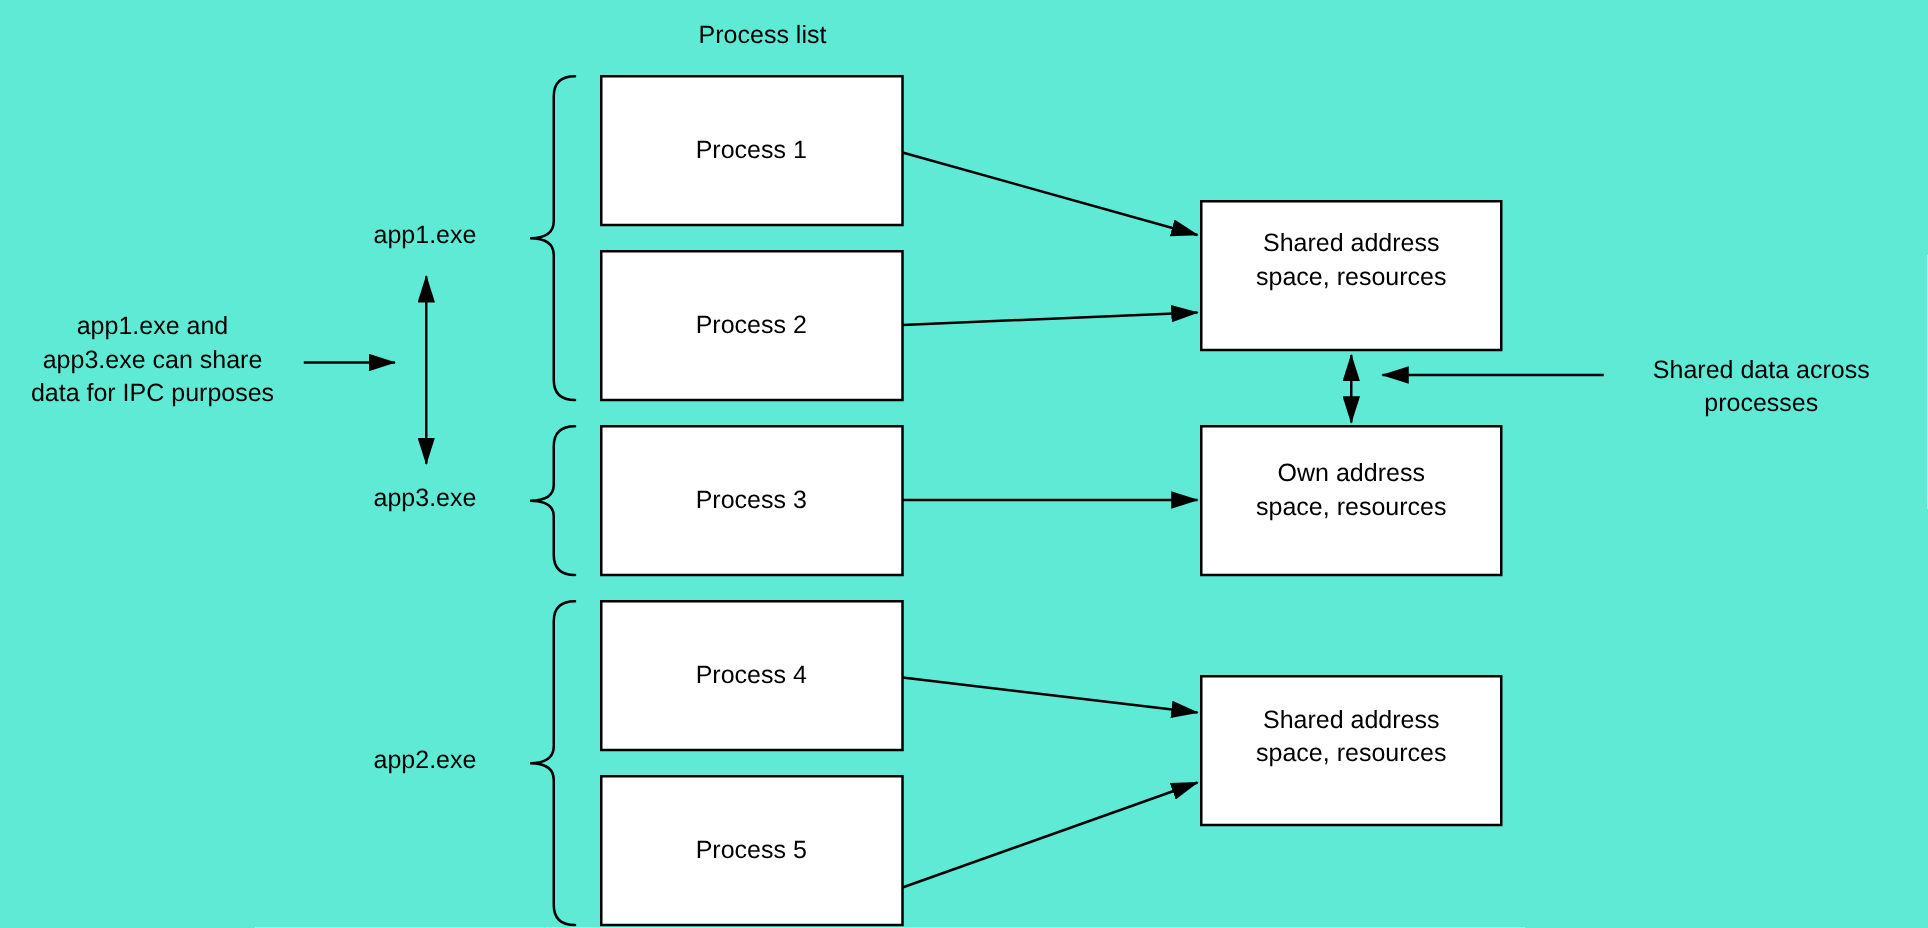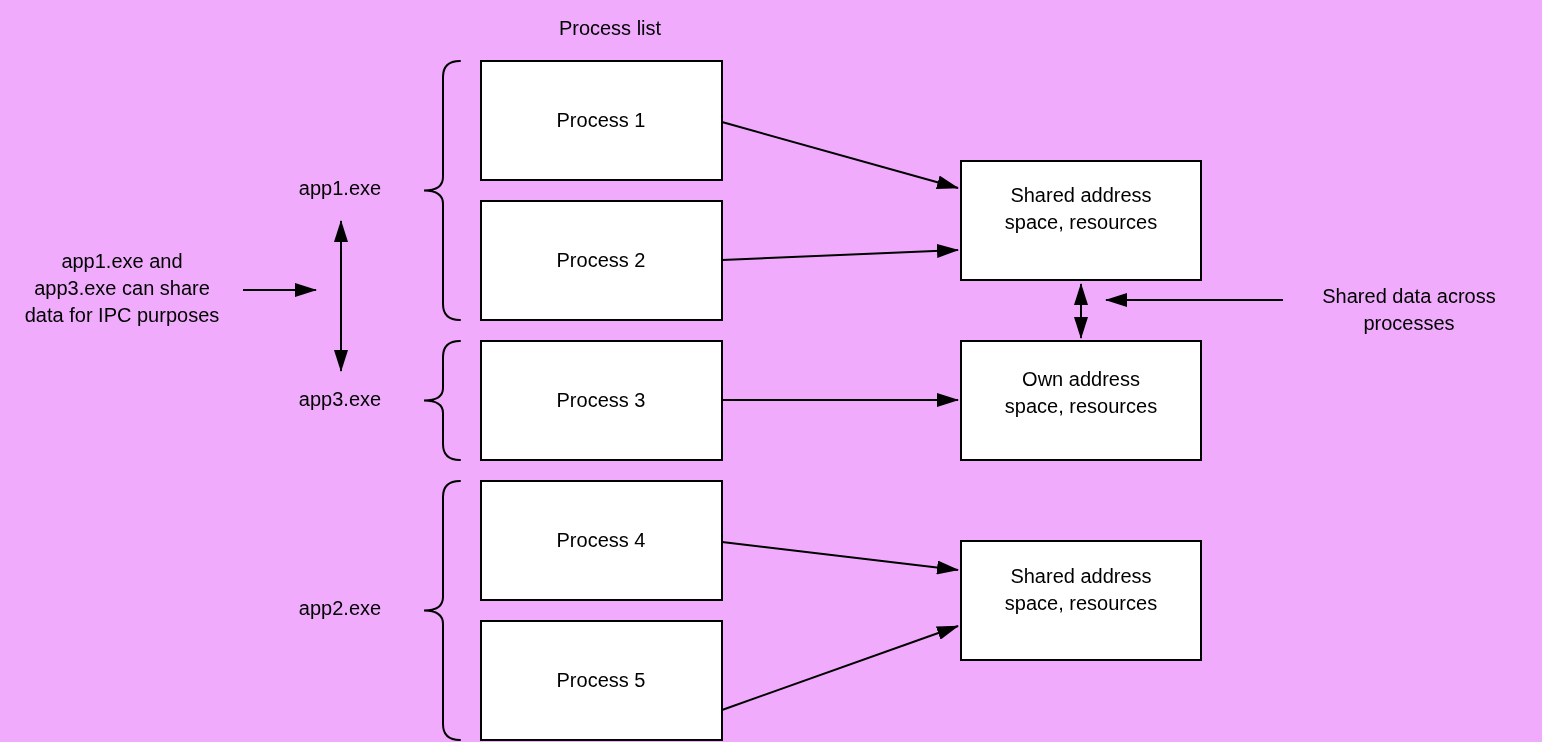--- a/index.html
+++ b/index.html
@@ -4,21 +4,21 @@
 <style>
   html, body {
     margin: 0;
     padding: 0;
     background: #ffffff;
   }
   .canvas {
     position: relative;
     width: 1542px;
     height: 742px;
-    background: #f0abfc;
+    background: #5eead4;
     font-family: "Liberation Sans", sans-serif;
   }
   svg text {
     font-family: "Liberation Sans", sans-serif;
     font-size: 20px;
     fill: #000000;
   }
   .shape {
     fill: #ffffff;
     stroke: #000000;

